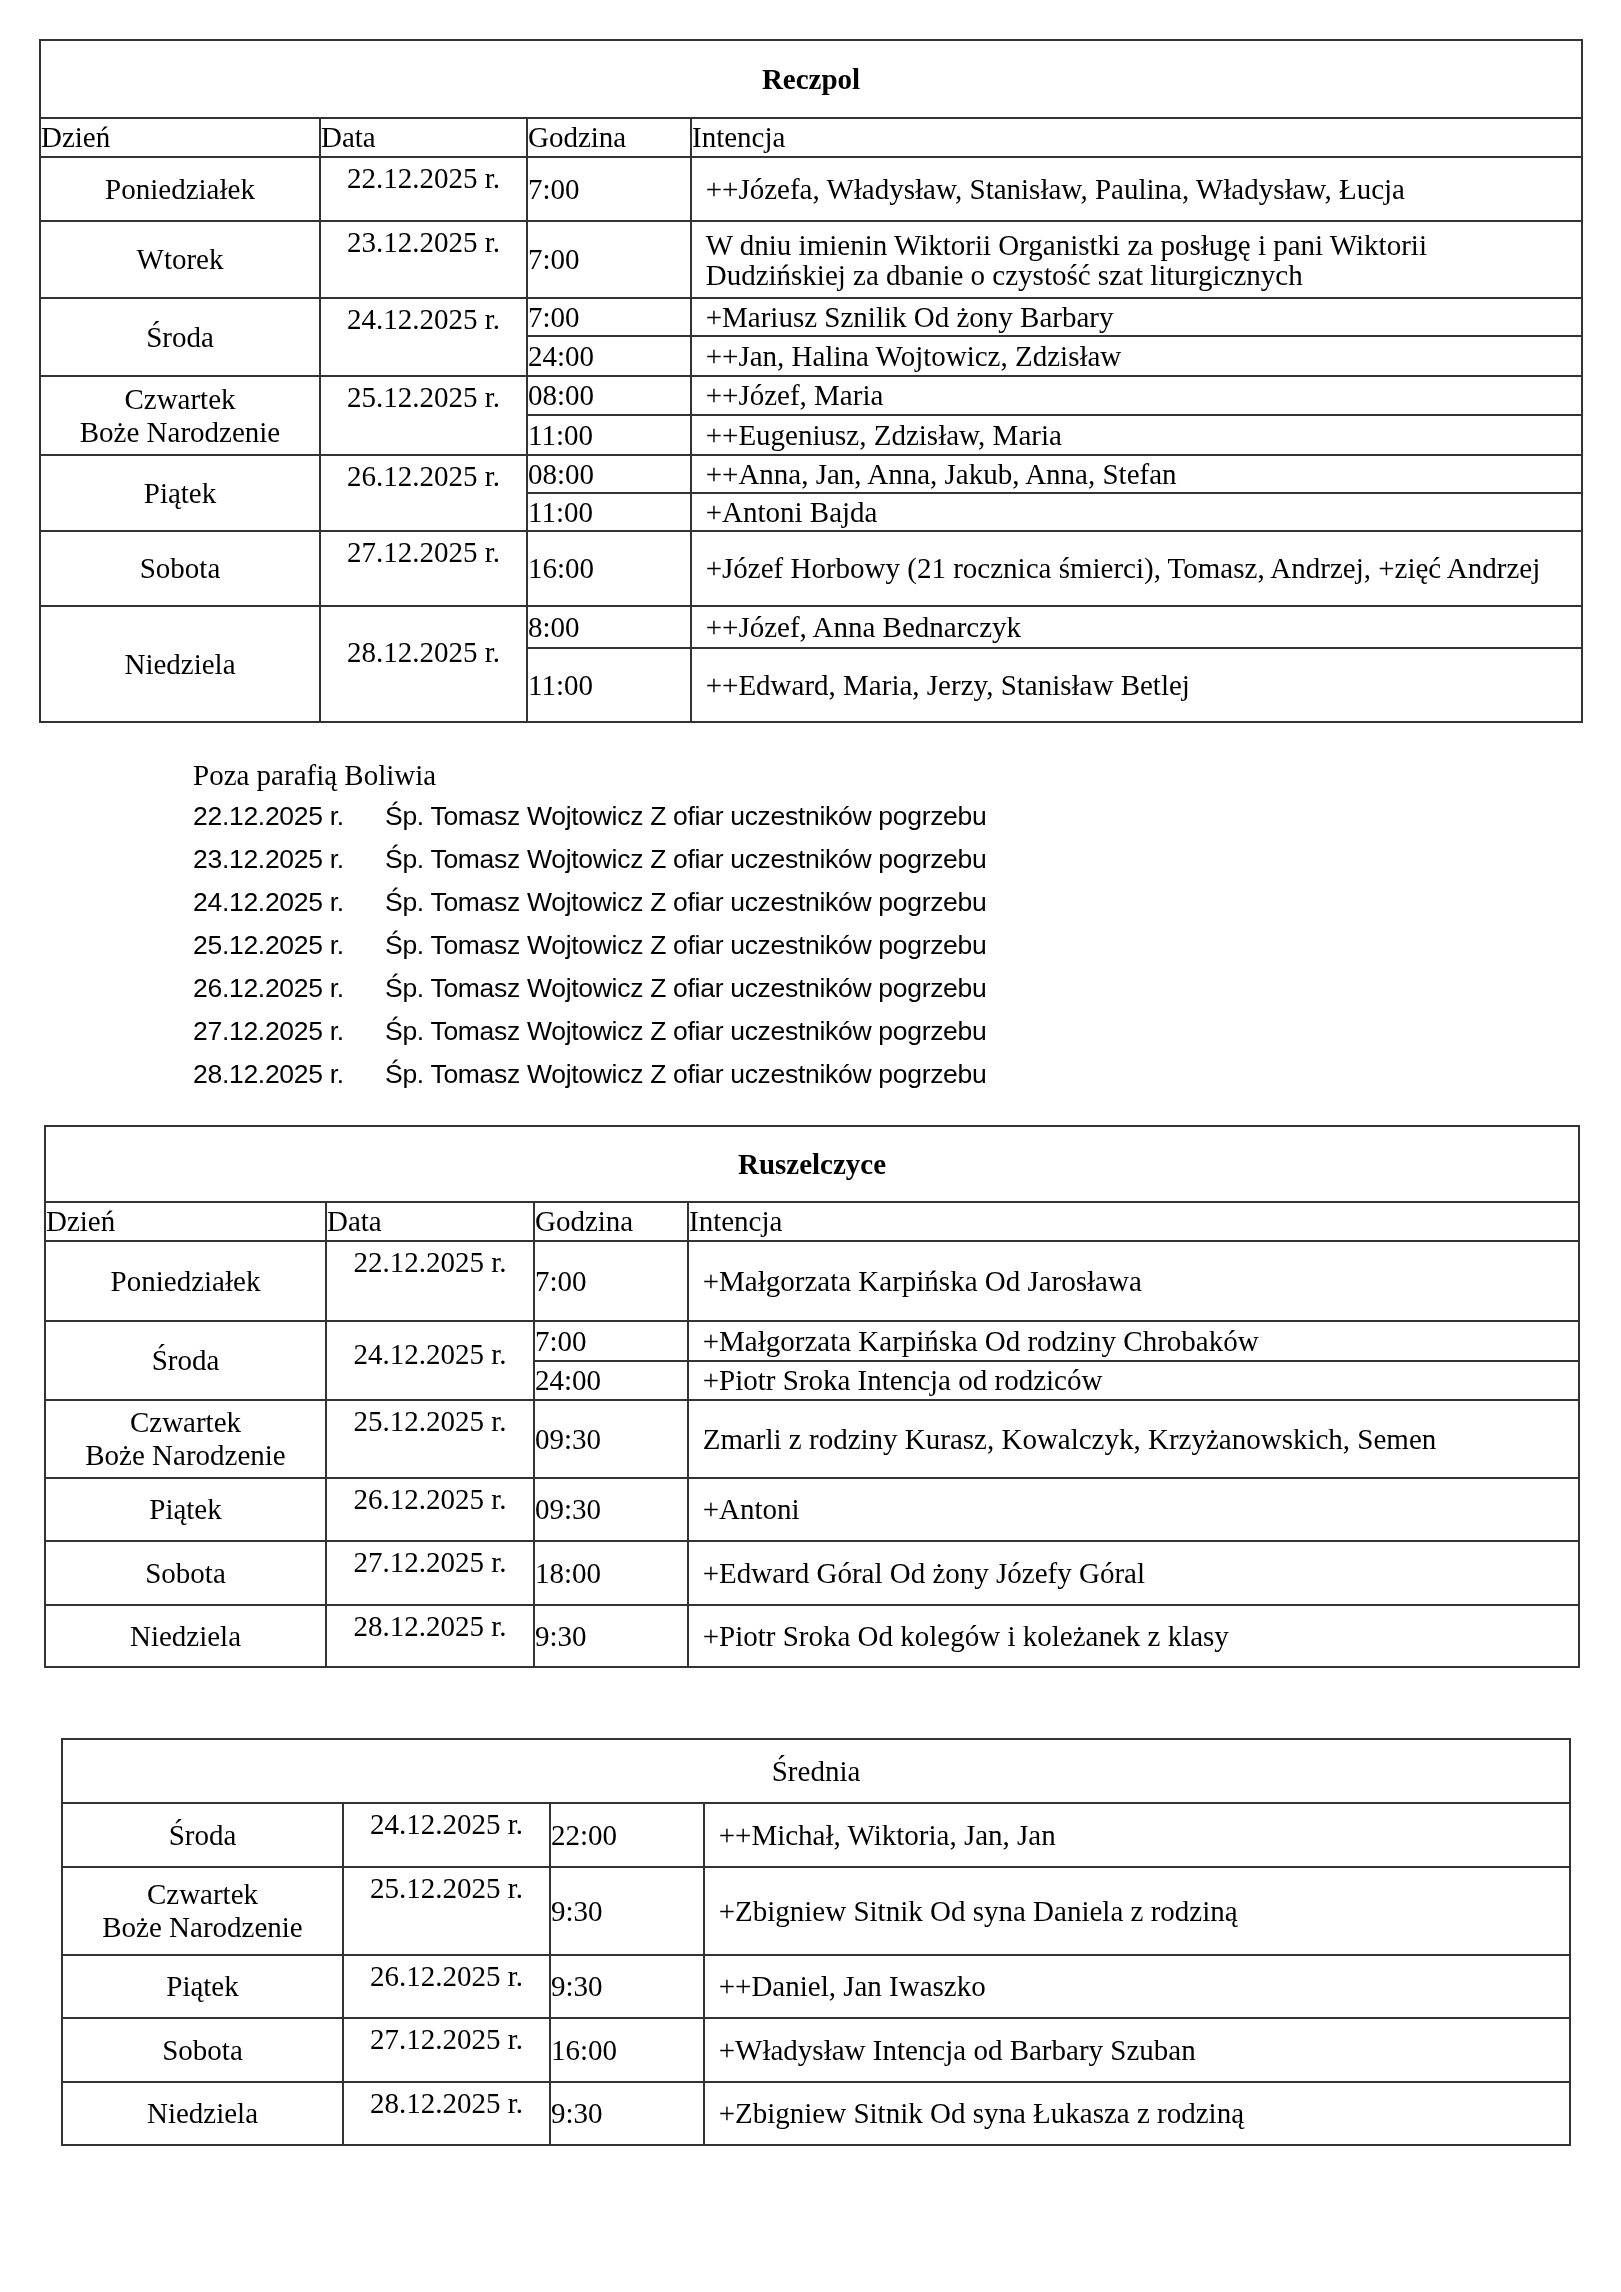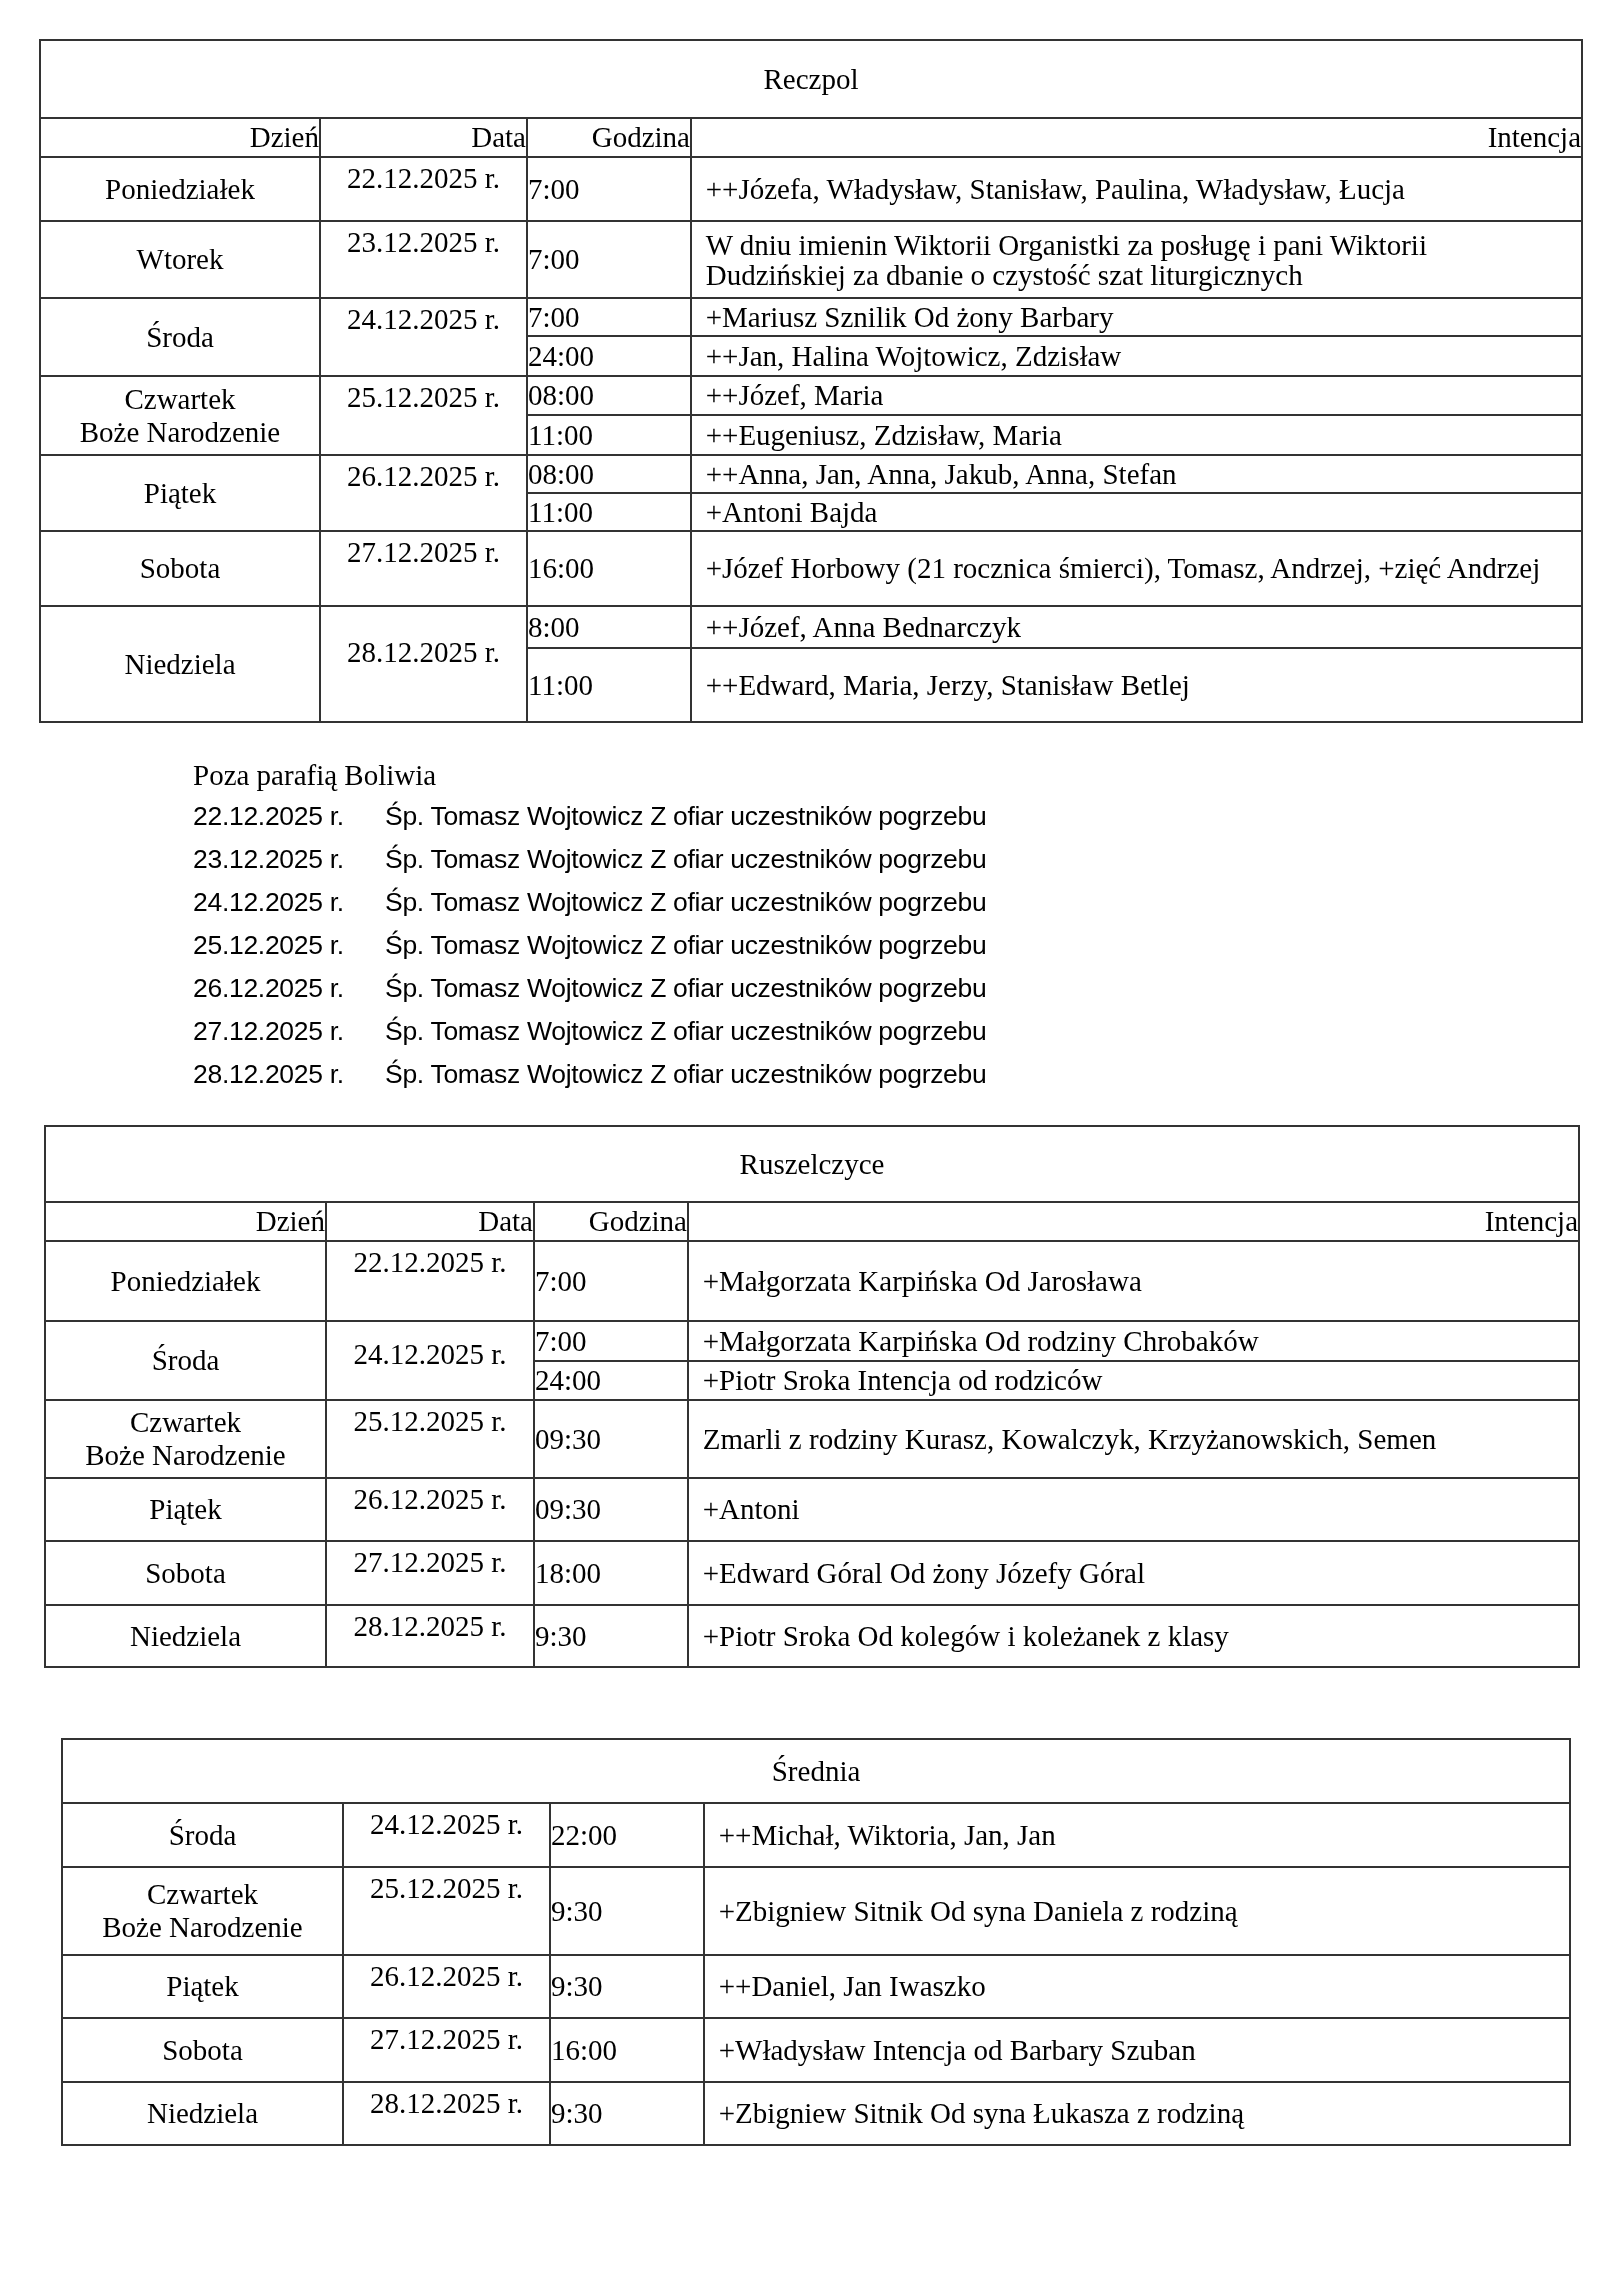--- a/index.html
+++ b/index.html
@@ -1,22 +1,22 @@
 <!DOCTYPE html>
 <html><head>
 <meta charset="utf-8">
 <style>
   html, body { margin: 0; padding: 0; background: #ffffff; }
   body { width: 1621px; height: 2293px; position: relative; overflow: hidden;
          font-family: "Liberation Serif", serif; color: #000; }
   table.sched { position: absolute; border-collapse: collapse; table-layout: fixed; }
   table.sched td { border: 2px solid #333; padding: 0; font-size: 29px; line-height: 33px; }
   td.title { text-align: center; vertical-align: middle; font-size: 51px; line-height: 59px; }
-  td.title.bold { font-weight: normal; }
-  td.hdr { text-align: right; vertical-align: middle; line-height: 35px; margin-left: 24px; }
+  td.title.bold { font-weight: bold; }
+  td.hdr { text-align: left; vertical-align: middle; line-height: 35px; margin-left: 24px; }
   td.day { text-align: center; vertical-align: middle; }
   td.date { text-align: center; vertical-align: top; padding-top: 3.9px !important; }
   td.hour { text-align: left; vertical-align: middle; }
   td.intent { text-align: left; vertical-align: middle; padding-left: 13.7px !important; padding-right: 7.8px !important; }
   td.intent.justify { text-align: justify; }
   .note { position: absolute; left: 193px; top: 758px; }
   .note-title { font-family: "Liberation Serif", serif; font-size: 29px; line-height: 35px; height: 37px; }
   .note-line { font-family: "Liberation Sans", sans-serif; font-size: 26.5px; line-height: 43px; letter-spacing: -0.3px; white-space: nowrap; }
   .note-line .nd { display: inline-block; width: 192px; }
 </style>

